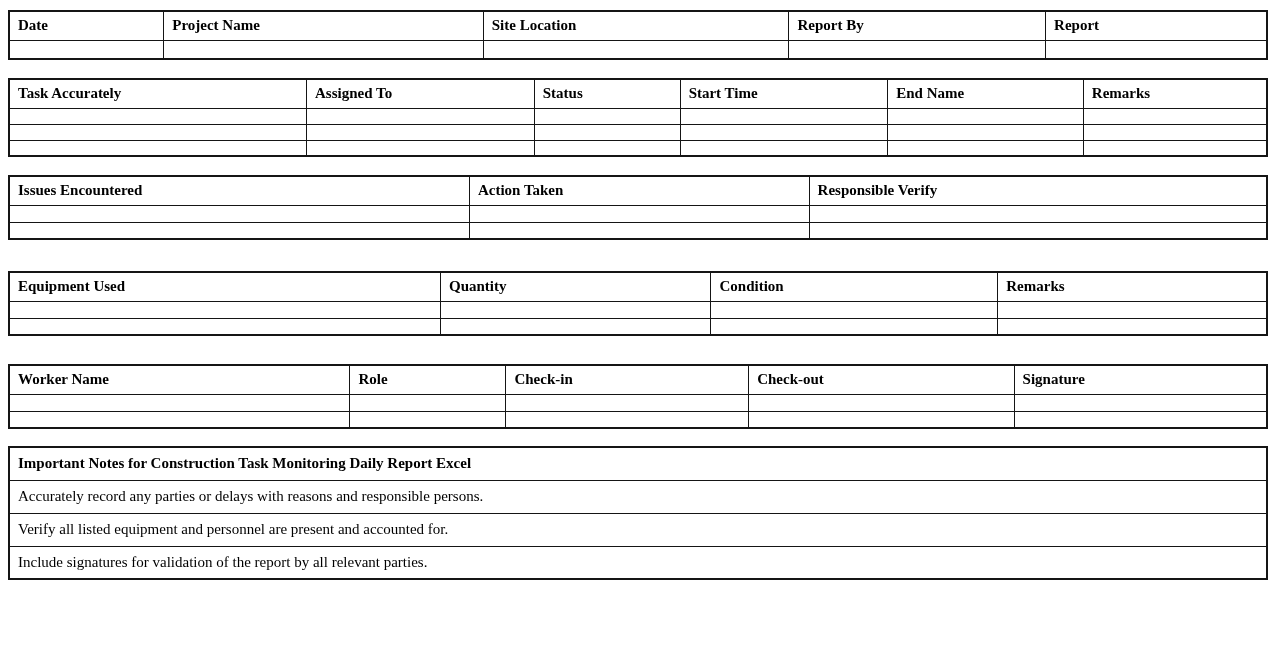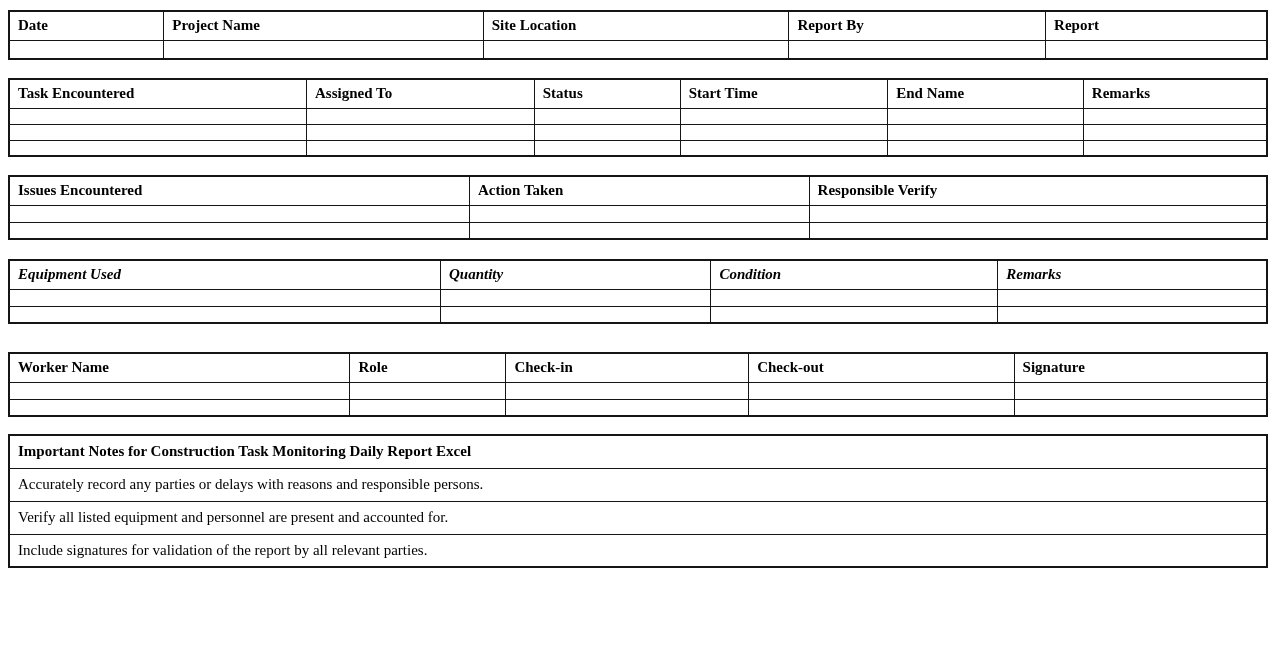--- a/index.html
+++ b/index.html
@@ -32,21 +32,21 @@
 
   
   .t-report th  { height: 29px; } .t-report td  { height: 19px; }
   .t-tasks th   { height: 29px; } .t-tasks td   { height: 16px; }
   .t-issues th  { height: 29px; } .t-issues td  { height: 17px; }
   .t-equip th   { height: 29px; } .t-equip td   { height: 17px; }
   .t-workers th { height: 29px; } .t-workers td { height: 17px; }
 
   .mt-a { margin-top: 18px; }
   .mt-b { margin-top: 18px; }
-  .mt-c { margin-top: 19px; font-style: italic; }
+  .mt-c { margin-top: 31px; }
   .mt-d { margin-top: 28px; }
   .mt-e { margin-top: 17px; }
 
   .t-notes td { height: 33px; font-family: Liberation Serif, serif; }
   .t-notes .notes-title { font-weight: bold; }
 </style>
 </head>
 <body>
 
 <div class="sheet">
@@ -83,21 +83,21 @@
     <colgroup>
       <col style="width:23.65%">
         <col style="width:18.1%">
         <col style="width:11.6%">
       <col style="width:16.5%">
         <col style="width:15.55%">
         <col style="width:14.6%">
     </colgroup>
     <thead>
       <tr>
-        <th>Task Encountered</th>
+        <th>Task Accurately</th>
         <th>Assigned To</th>
         <th>Status</th>
         <th>Start Time</th>
         <th>End Name</th>
         <th>Remarks</th>
       </tr>
     </thead>
     <tbody>
       <tr>
         <td></td>

